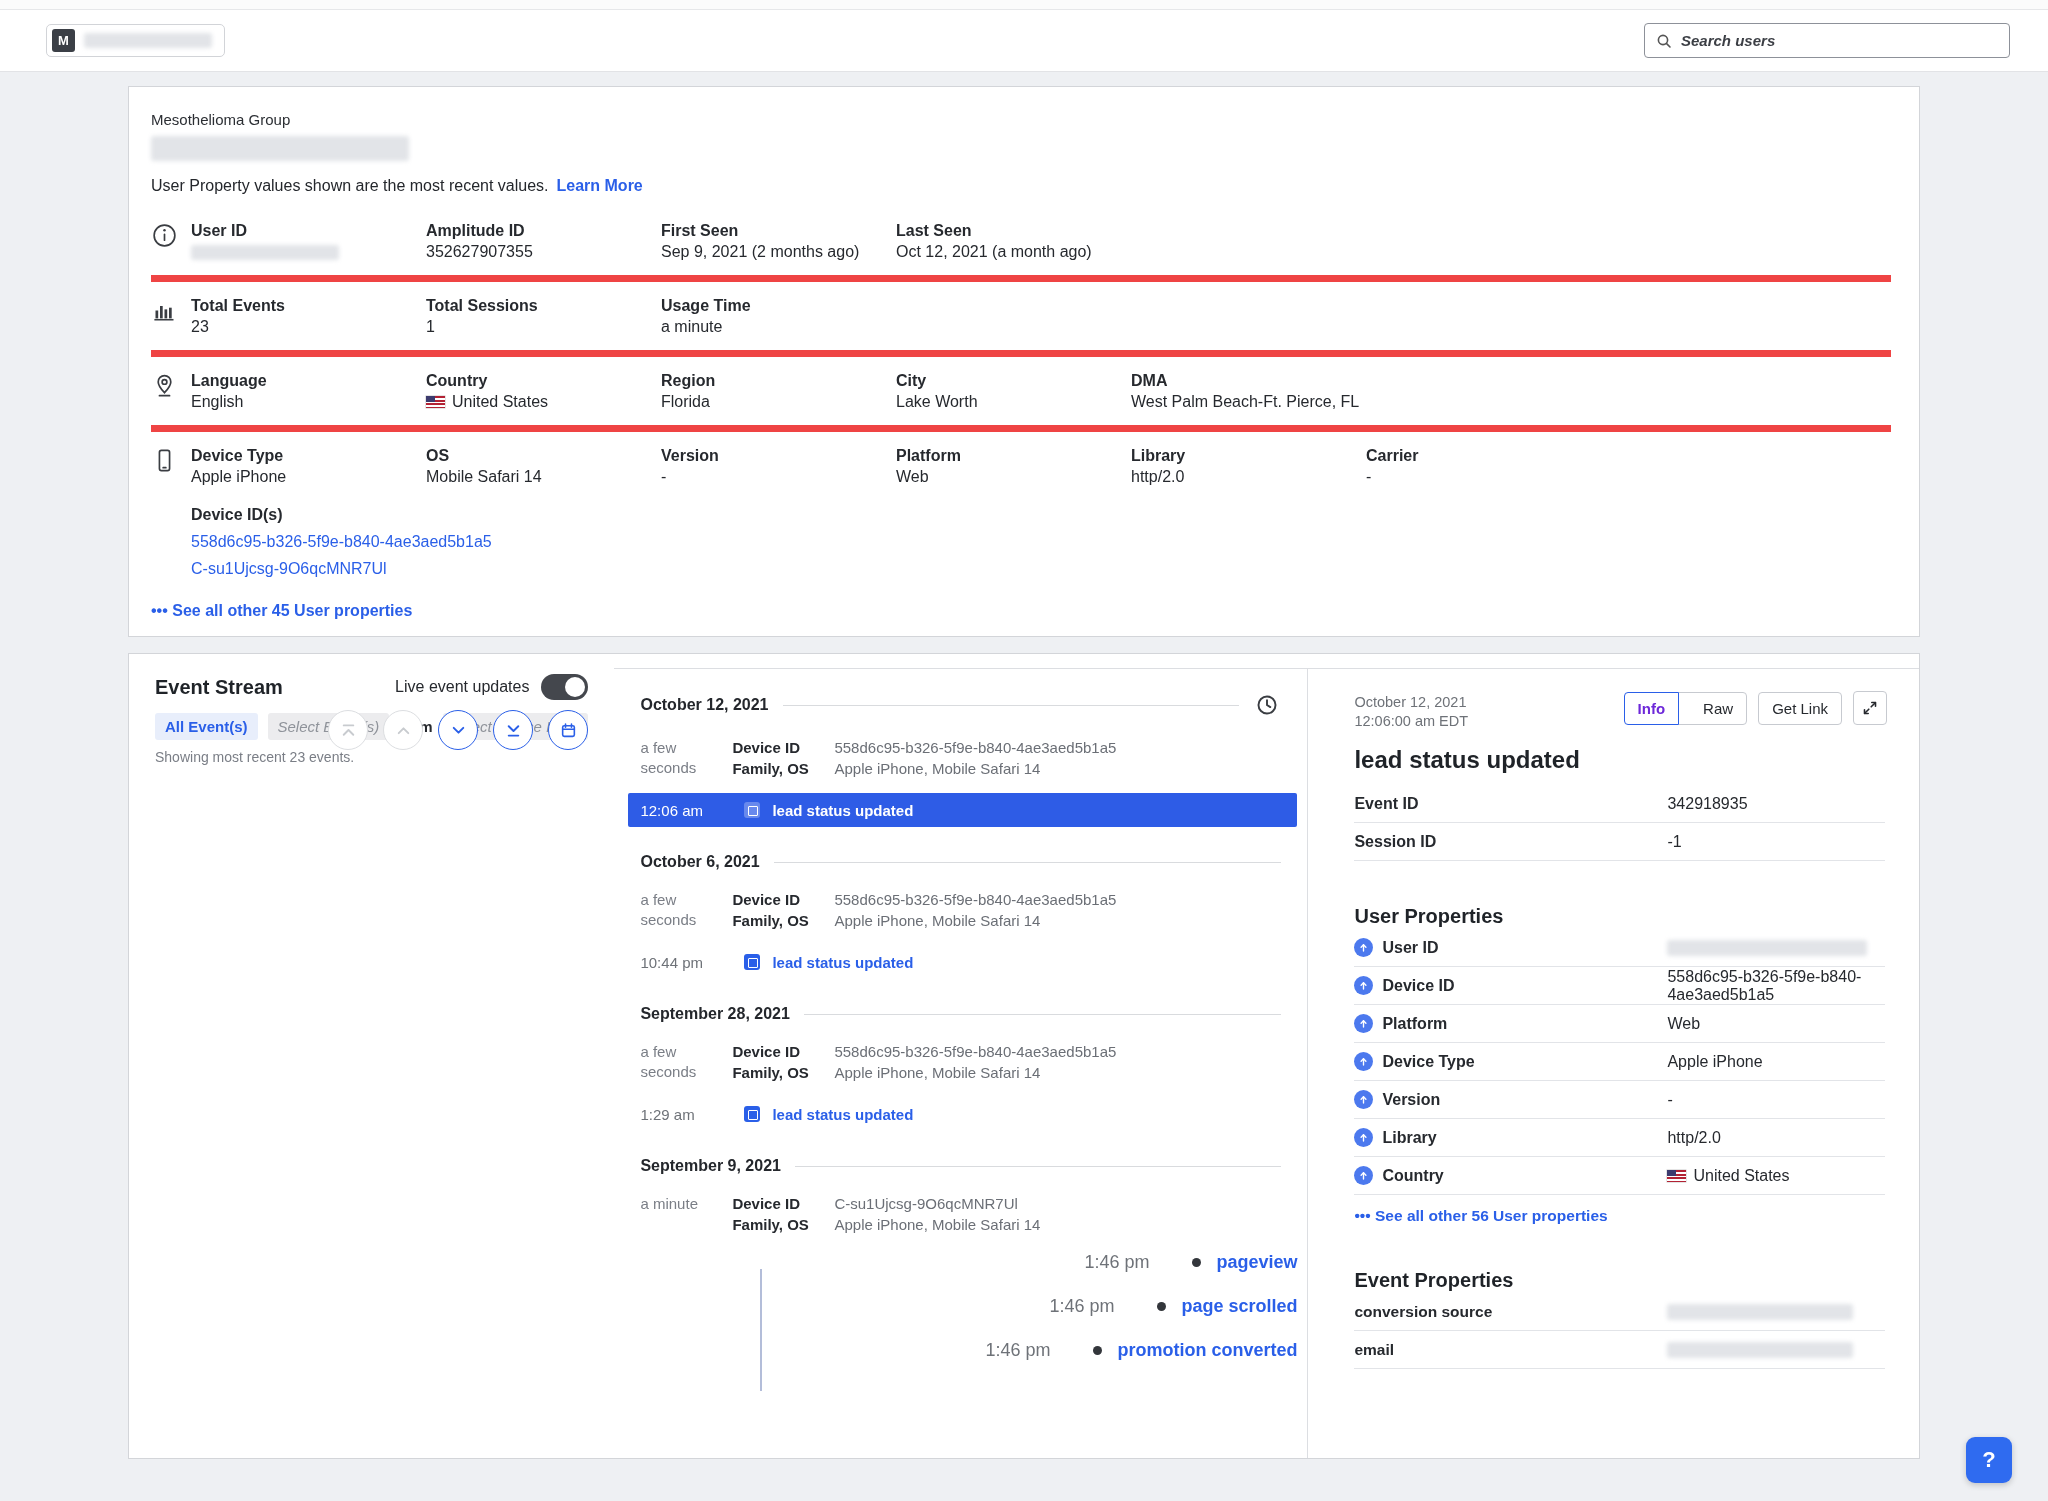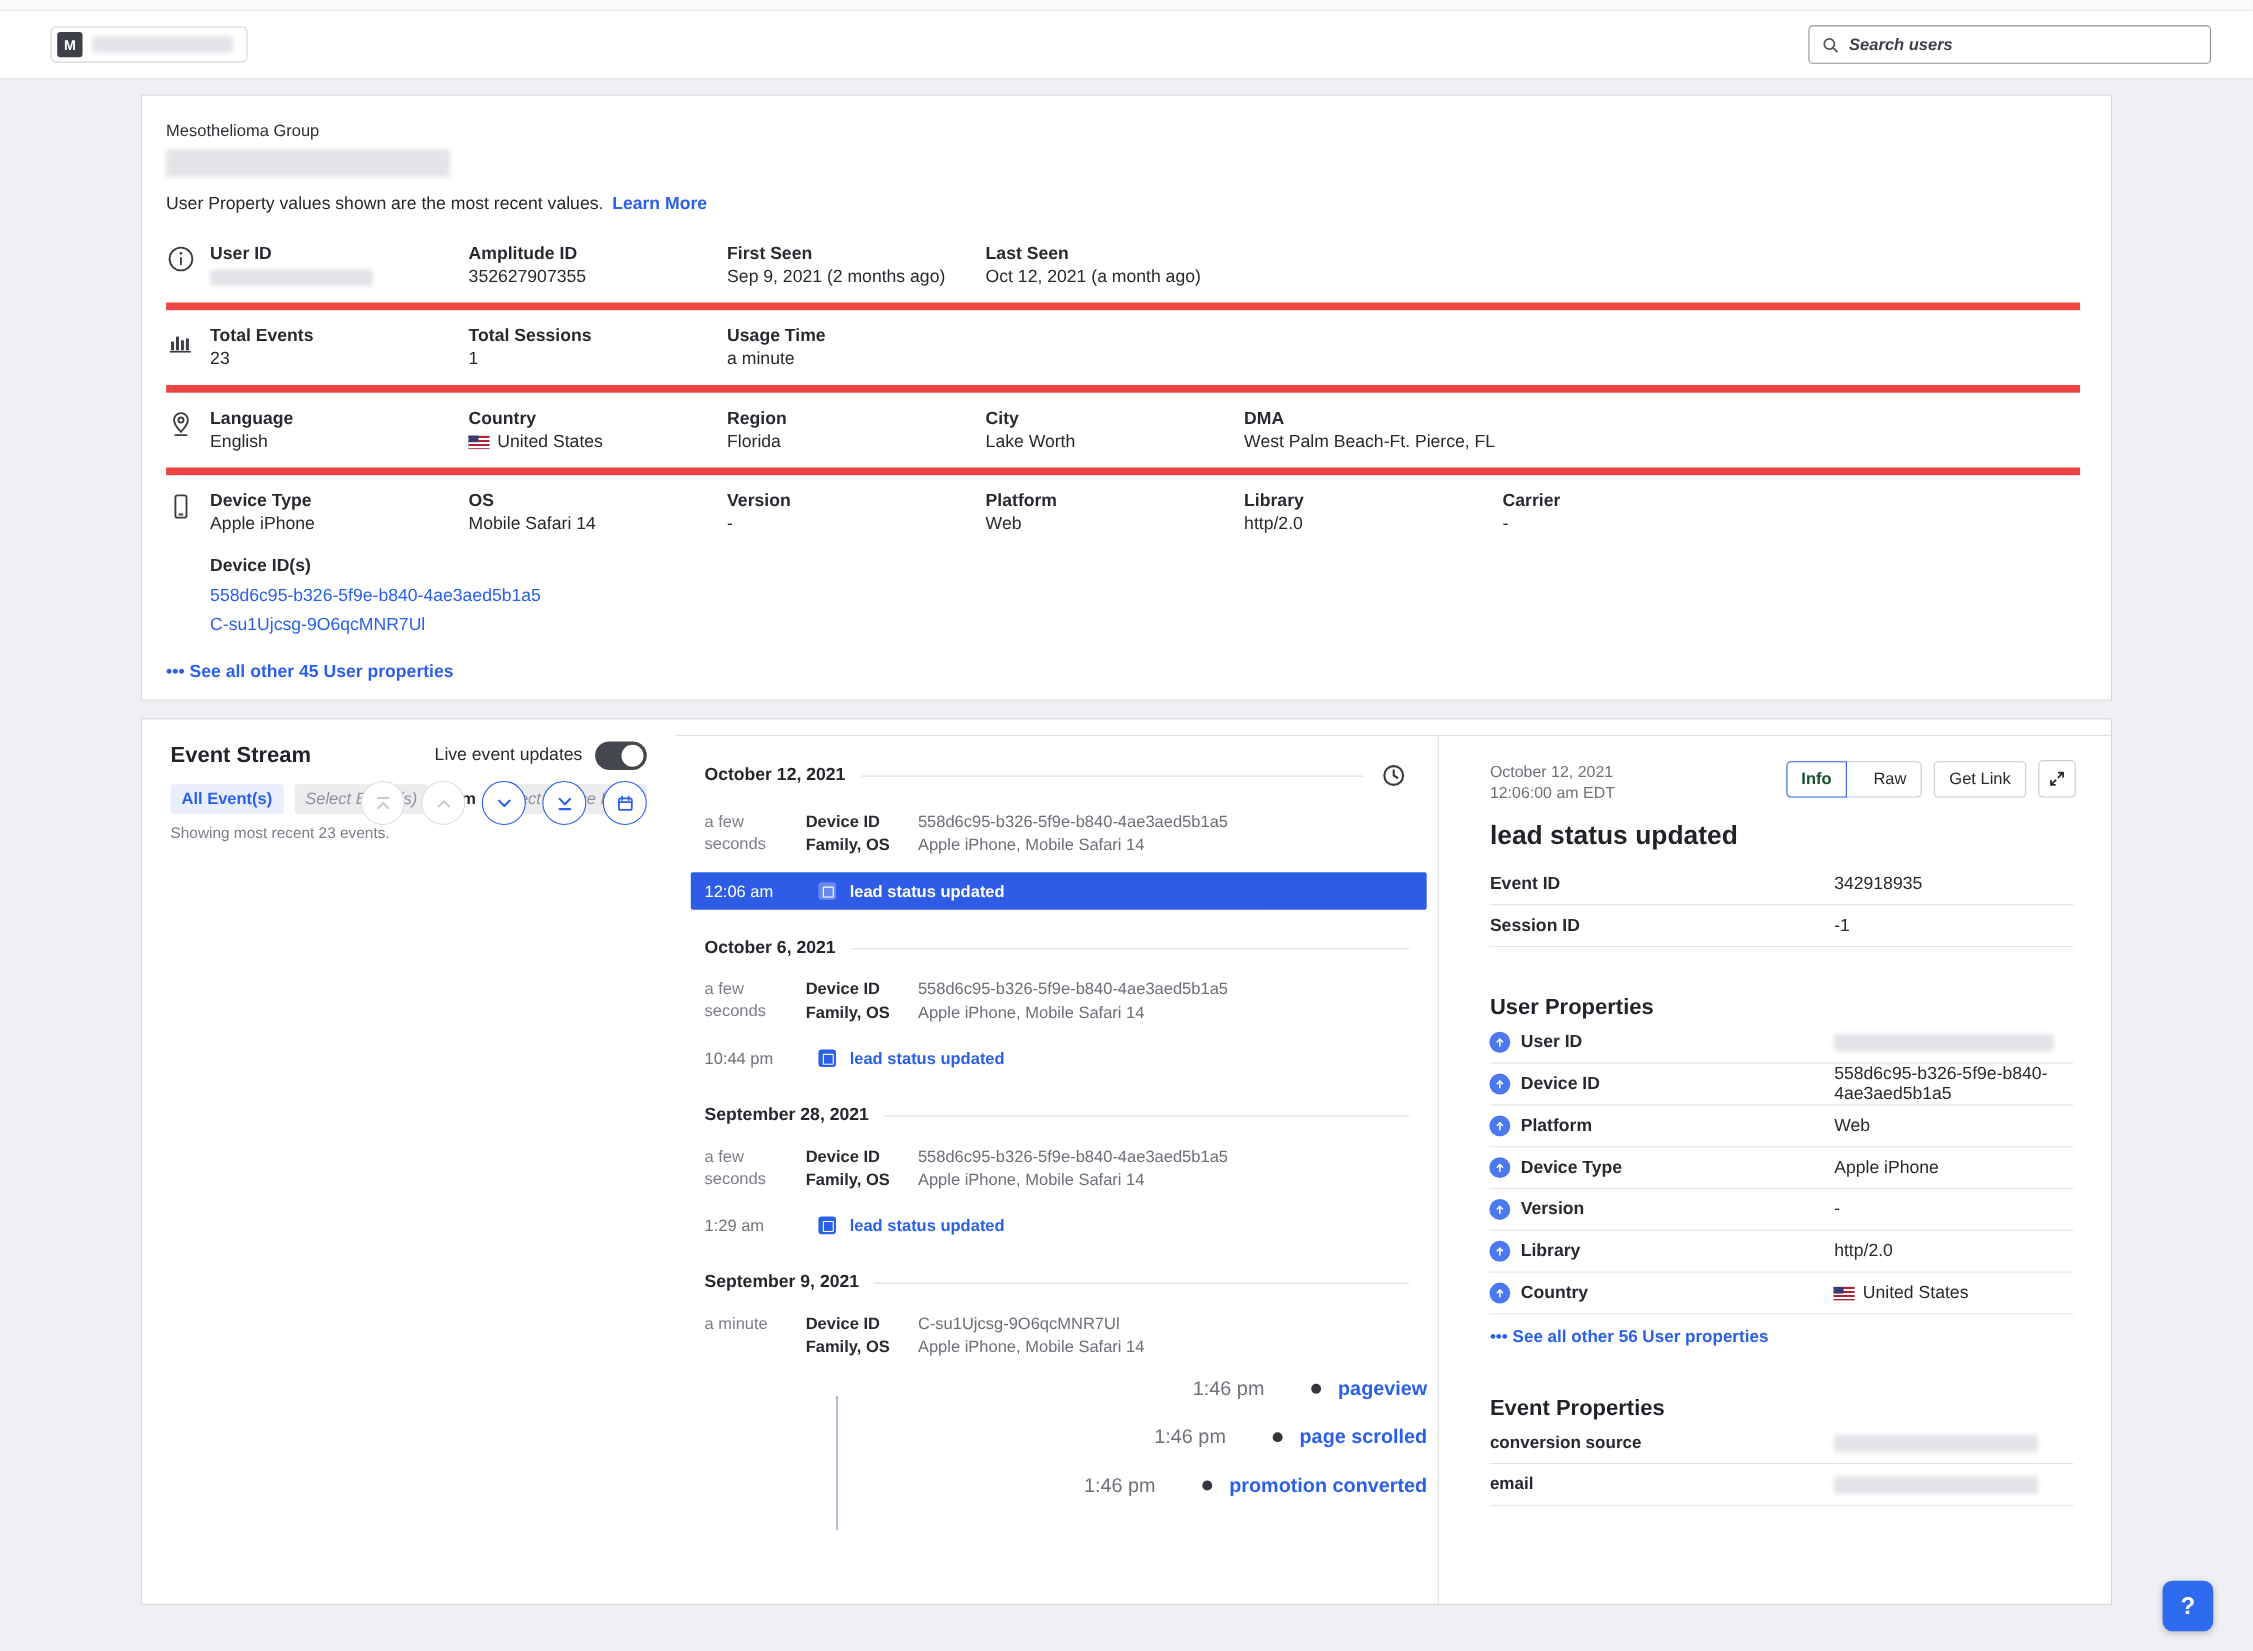--- a/index.html
+++ b/index.html
@@ -119,21 +119,21 @@
   .dot-row:first-child { margin-top:16px; }
   .evt-dot { width:9px; height:9px; border-radius:50%; background:#33363b; margin-left:16px; flex:0 0 auto; position:relative; z-index:1; }
   .dot-row .event-name { margin-left:15px; }
 
   
   .detail-date { font-size:14.5px; color:#6e7278; line-height:19px; }
   .detail-actions { position:absolute; top:22px; right:32px; display:flex; gap:11px; align-items:center; }
   .seg { display:flex; }
   .btn { border:1px solid #c7cad0; border-radius:4px; background:#fff; font-family:inherit;
     font-size:15px; color:#26292e; padding:7px 13px; cursor:pointer; line-height:17px; }
-  .seg .btn-info { border-color:#2a5fe8; color:#14532d; font-weight:600; border-radius:4px 0 0 4px; position:relative; z-index:1; }
+  .seg .btn-info { border-color:#2a5fe8; color:#6d28d9; font-weight:600; border-radius:4px 0 0 4px; position:relative; z-index:1; }
   .seg .btn-raw { border-radius:0 4px 4px 0; margin-left:-1px;padding-left:24px; }
   .btn-icon { width:34px; height:34px; padding:0; display:flex; align-items:center; justify-content:center; color:#26292e; }
 
   .detail-title { margin-top:14px; font-size:24px; font-weight:bold; color:#1f2328; line-height:30px; }
   .kv { margin-top:10px; }
   .kv-row { display:flex; align-items:center; height:38px; border-bottom:1px solid #e2e4e8; font-size:16px; }
   .kv-key { flex:0 0 313px; font-weight:bold; color:#26292e; }
   .kv-val { color:#26292e; }
 
   .section-title { margin-top:42px; font-size:20px; font-weight:bold; color:#1f2328; line-height:26px; }

